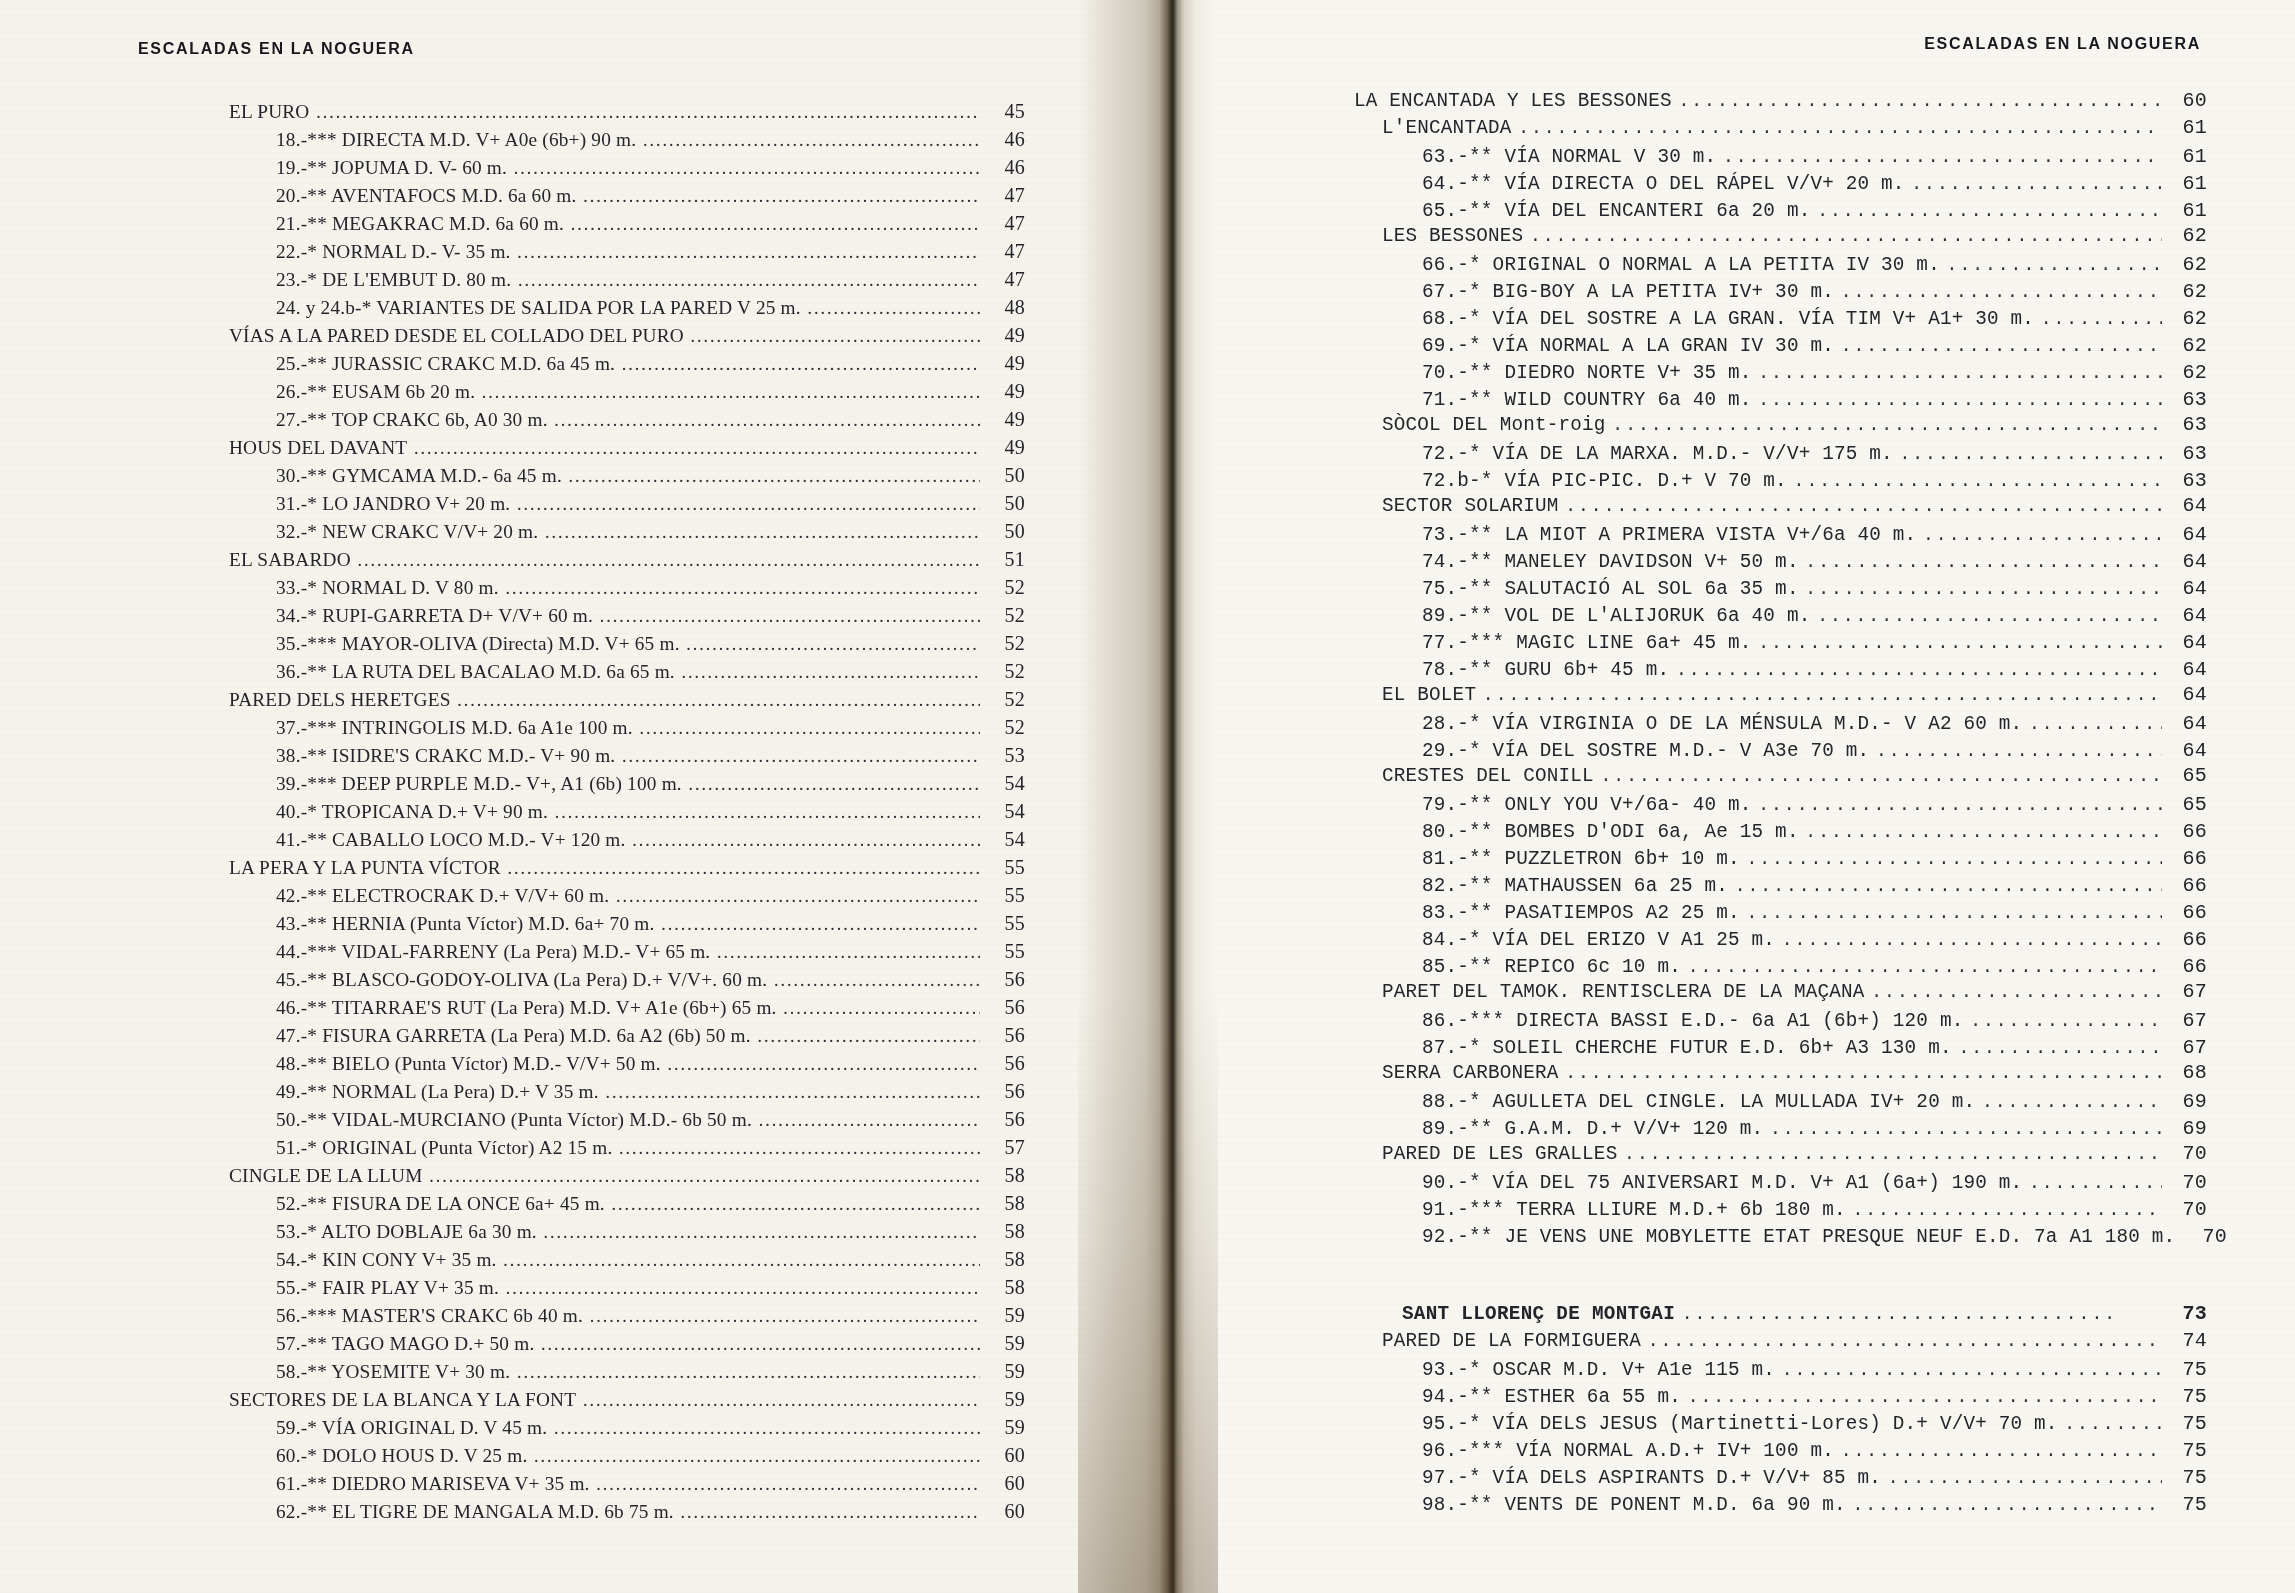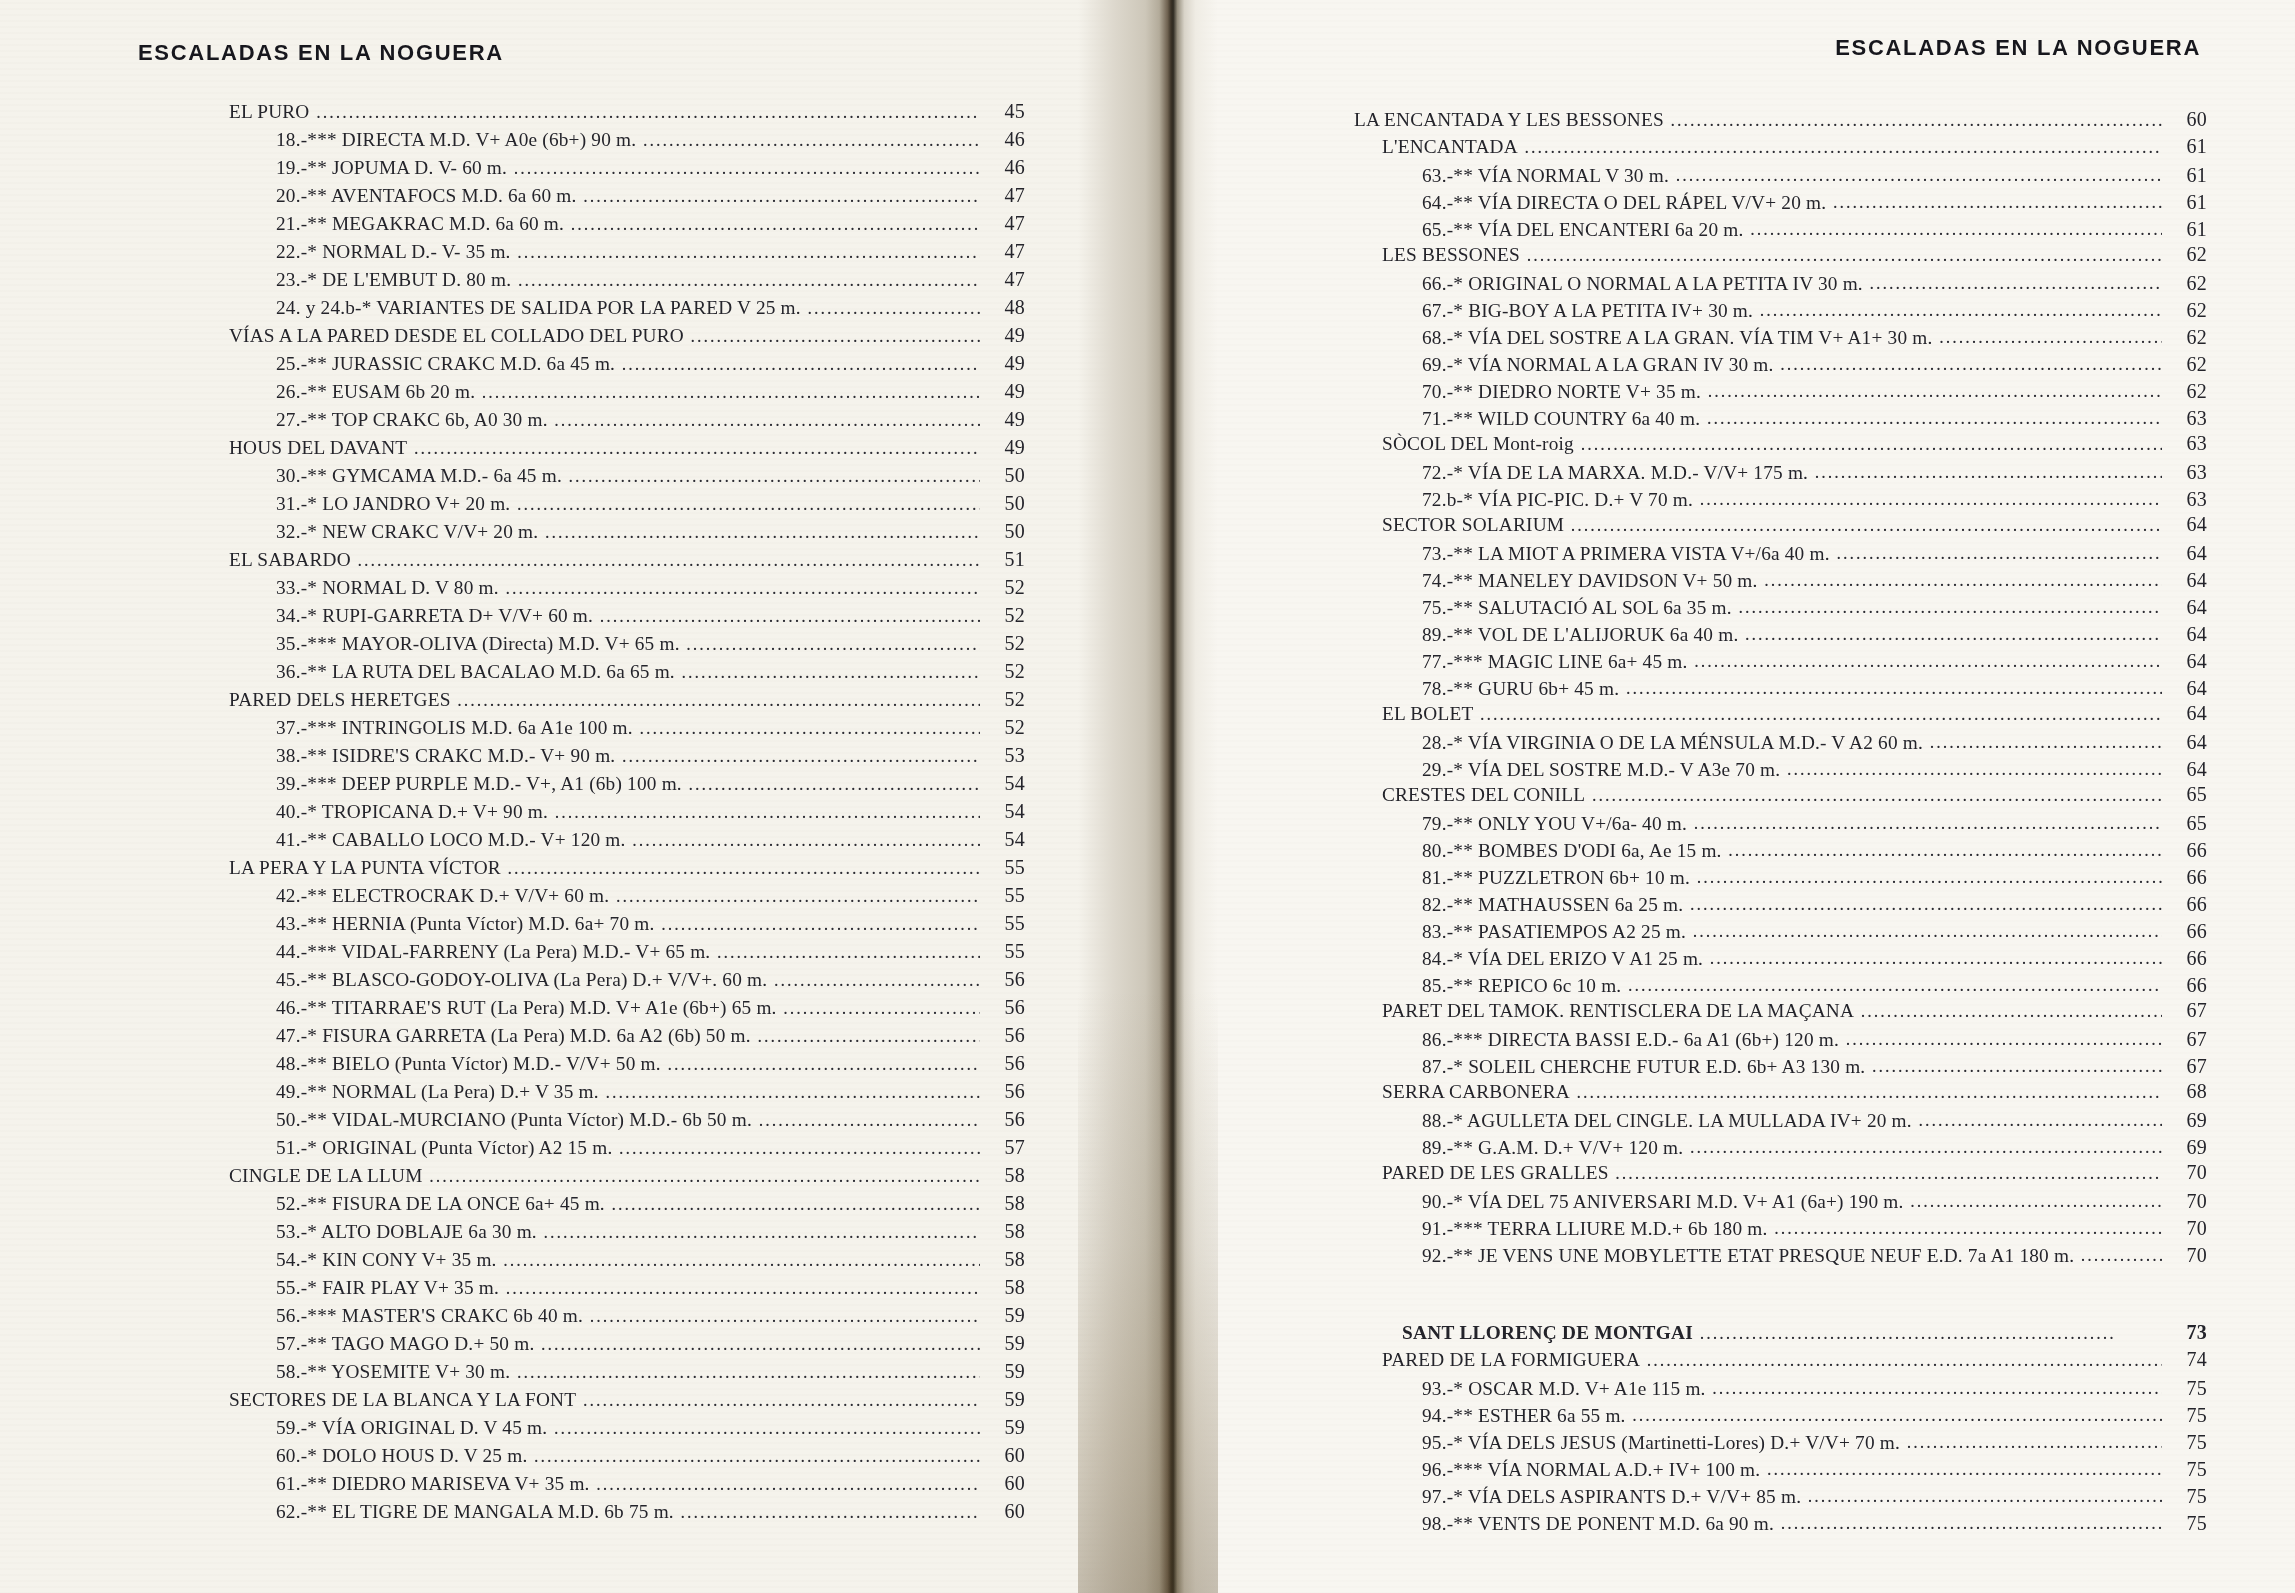--- a/index.html
+++ b/index.html
@@ -58,37 +58,37 @@
     background: linear-gradient(to bottom,
       rgba(0,0,0,0) 0%,
       rgba(0,0,0,0) 62%,
       rgba(96,78,44,0.10) 78%,
       rgba(96,74,36,0.22) 90%,
       rgba(82,62,28,0.30) 100%);
   }
   .running-header {
     position: absolute;
     font-family: "Liberation Sans", sans-serif;
-    font-size: 22px;
+    font-size: 16px;
     font-weight: 600;
     letter-spacing: 1.7px;
     color: #17171d;
     white-space: nowrap;
   }
   .running-header.left  { left: 138px; top: 40px; }
   .running-header.right { right: 94px; top: 35px; }
 
   .toc {
     position: absolute;
     color: #24242b;
     font-size: 19.3px;
     letter-spacing: 0.2px;
   }
   .toc-left  { left: 229px;  top: 100px; width: 796px; }
-  .toc-right { left: 1354px; top: 108px; width: 853px; }
+  .toc-right { left: 1354px; top: 89px; width: 853px; font-family: Liberation Mono, monospace; }
 
   .toc-row {
     display: flex;
     align-items: baseline;
     white-space: nowrap;
   }
   .toc-left  .toc-row { height: 28px; }
   .toc-right .toc-row { height: 27px; }
 
   .toc-left  .lvl2 { padding-left: 47px; }

